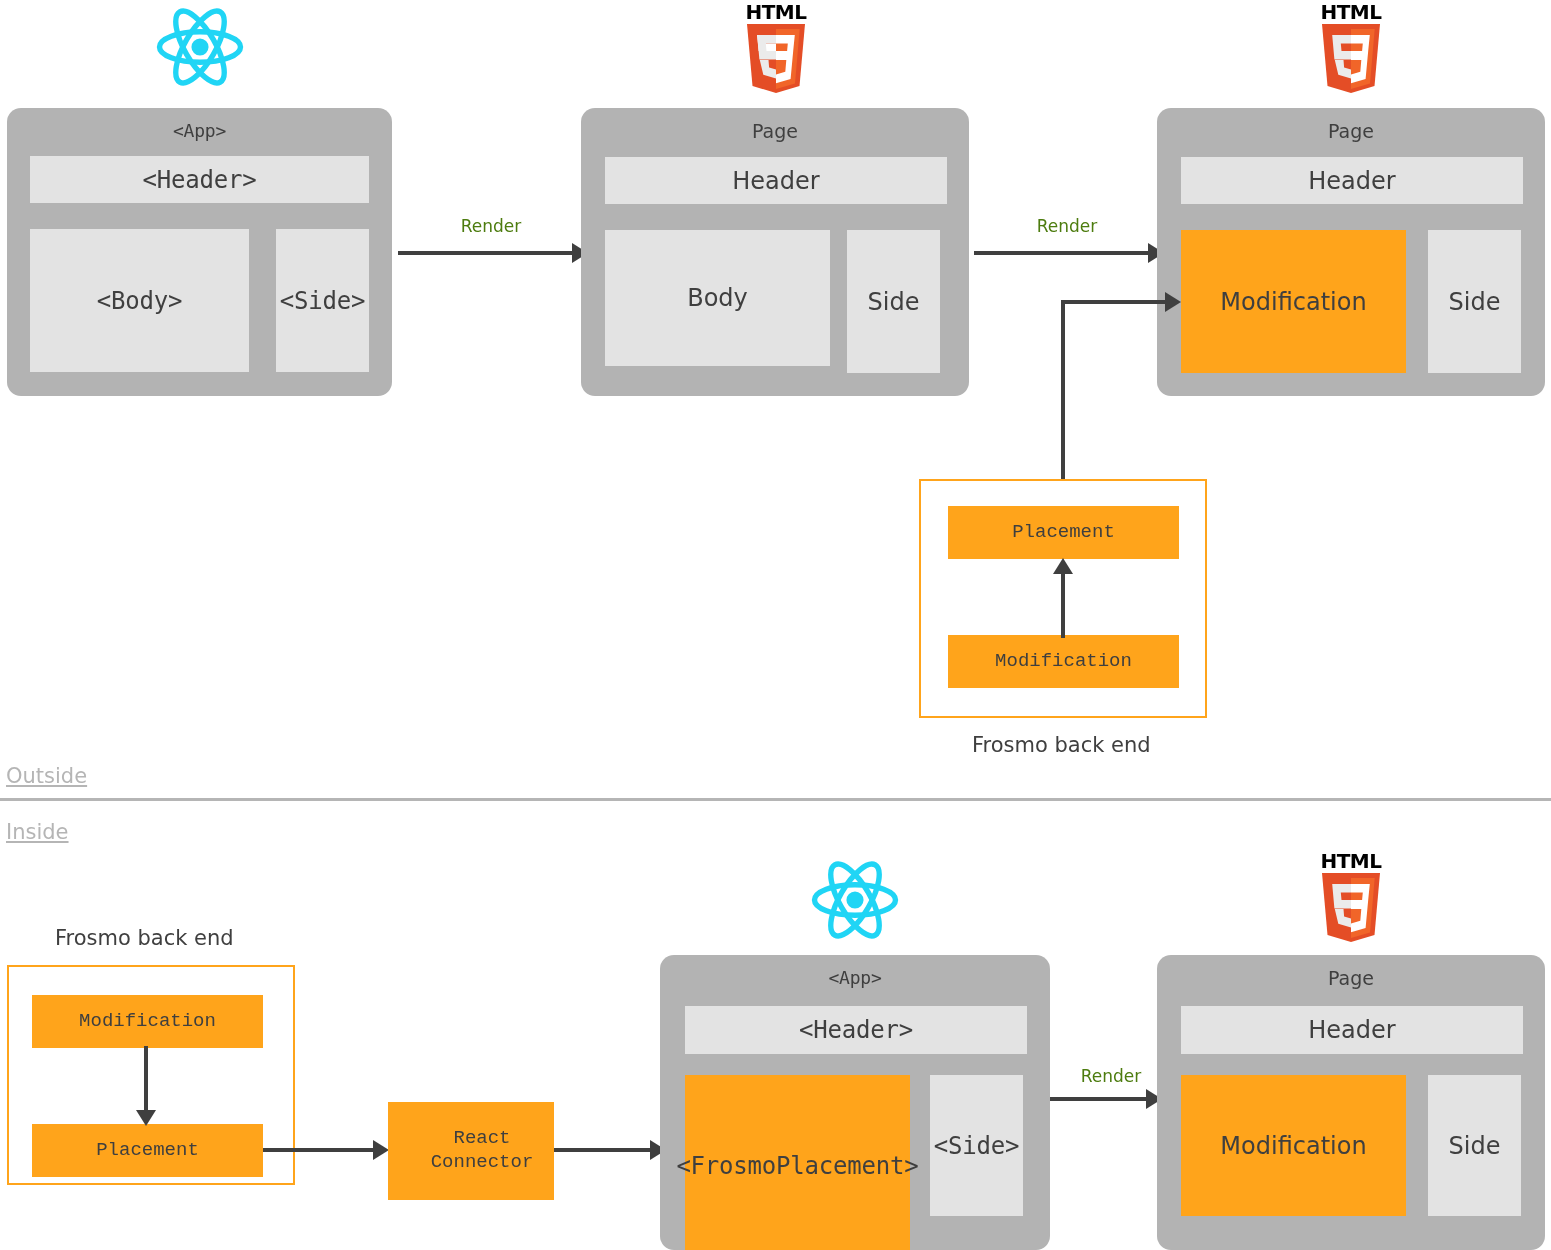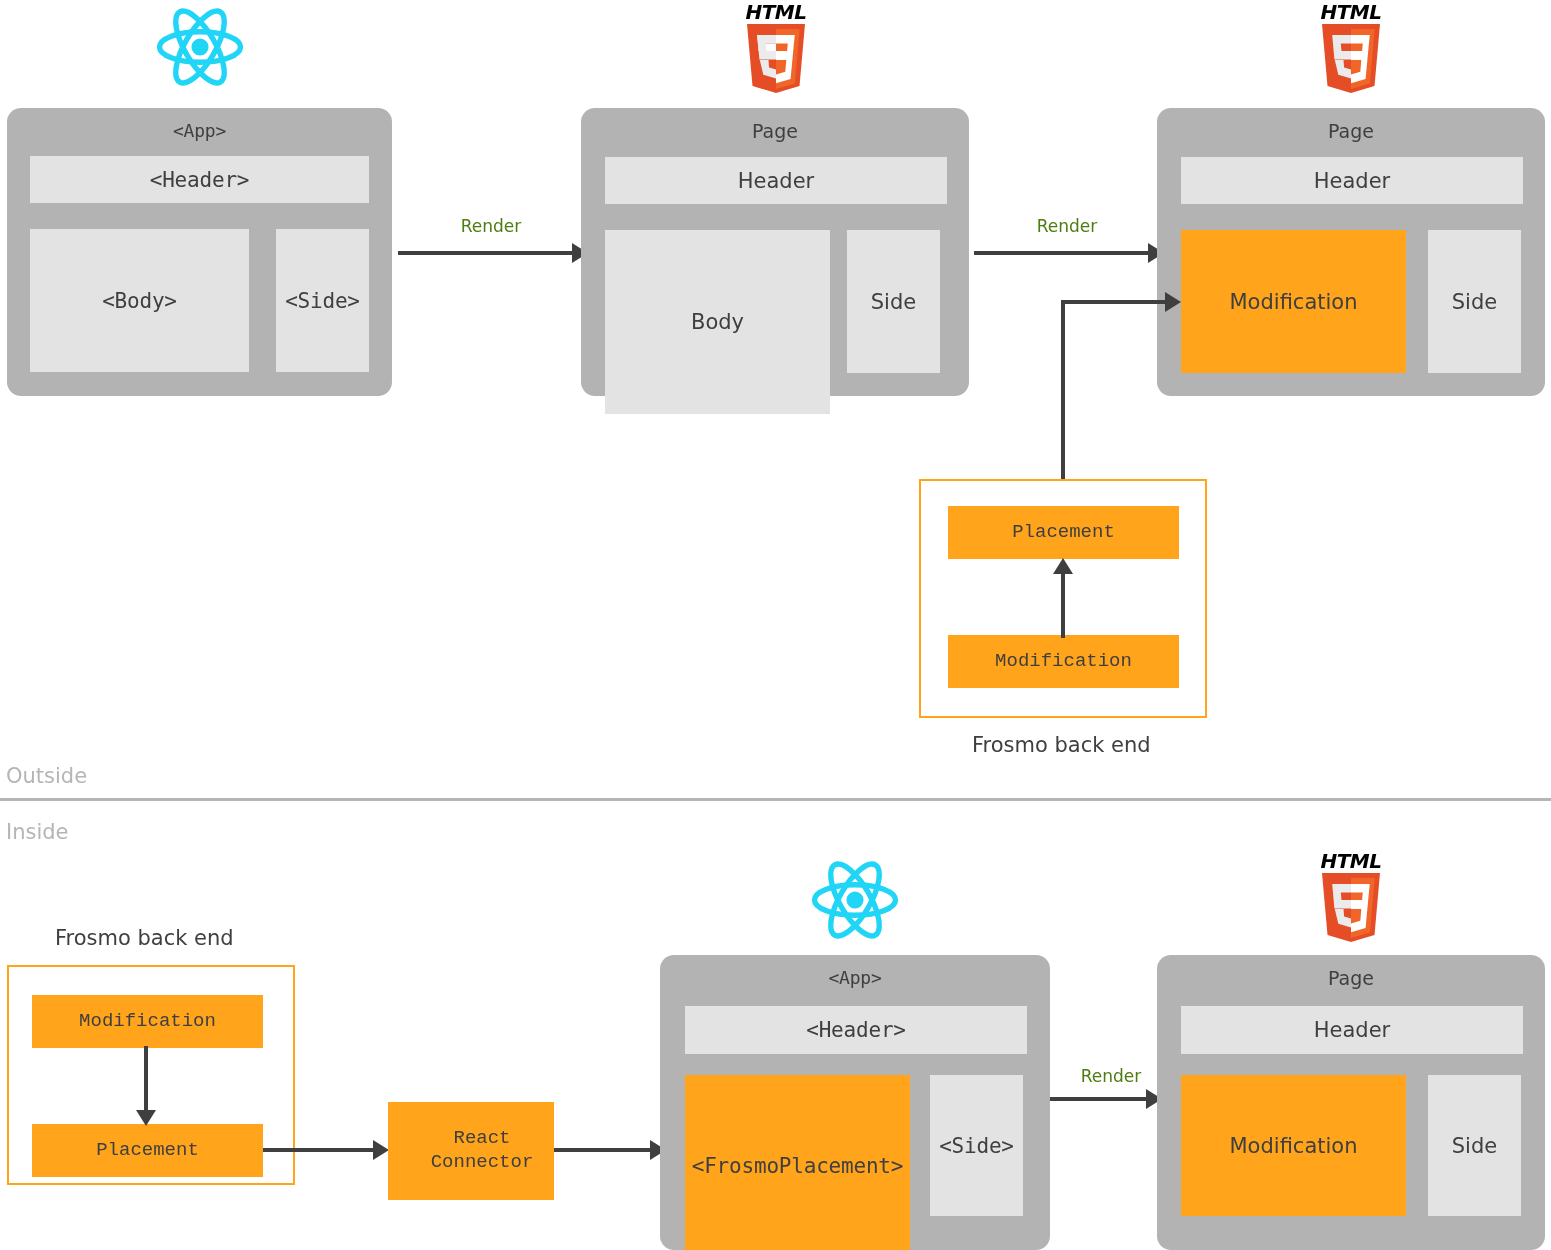--- a/index.html
+++ b/index.html
@@ -32,21 +32,21 @@
     line-height: 1.2;
   }
   .mono { font-family: "DejaVu Sans Mono", monospace; font-size: 18px; letter-spacing: -0.2px; }
 
   .slot {
     position: absolute;
     background: #e3e3e3;
     display: flex;
     align-items: center;
     justify-content: center;
-    font-size: 21px;
+    font-size: 24px;
     color: #3f3f3f;
     text-align: center;
     box-sizing: border-box;
   }
   .slot.orange { background: #ffa41b; }
 
   
   .frosmo-box {
     position: absolute;
     border: 2px solid #ffa41b;
@@ -89,25 +89,26 @@
     position: absolute;
     left: 0;
     width: 1551px;
     height: 3px;
     background: #b5b5b5;
   }
   .divider-label {
     position: absolute;
     font-size: 21px;
     color: #b5b5b5;
+    text-decoration: underline;
   }
 
   
   .logo { position: absolute; }
-  .html5-wrap { position: absolute; width: 86px; height: 92px; font-style: italic; }
+  .html5-wrap { position: absolute; width: 86px; height: 92px; }
   .html5-word {
     position: absolute;
     top: 0; left: 0; width: 86px;
     text-align: center;
     font-family: "DejaVu Sans", sans-serif;
     font-weight: bold;
     font-size: 20px;
     letter-spacing: -0.5px;
     color: #000000;
     line-height: 1;
@@ -146,21 +147,21 @@
     <path d="M43 33 L24 33 L25.6 49 L43 49 L43 41.5 L33 41.5 L32.4 40.5 L43 40.5 Z" fill="#ffffff"></path>
     <path d="M24.2 33 L43 33 L43 41.5 L32.8 41.5 L33.5 49 L43 49 L43 57.5 L26.4 57.5 Z" fill="#ebebeb"></path>
     <path d="M43 33 L61.8 33 L60.2 49 L57.6 77 L43 81.2 L43 72.5 L52.3 69.8 L53.3 58 L43 58 L43 49 L54.1 49 L54.8 41.5 L43 41.5 Z" fill="#ffffff"></path>
     <path d="M26.8 58 L35.5 58 L36.1 65.5 L43 67.5 L43 76.4 L30.3 72.8 Z" fill="#ebebeb"></path>
   </svg>
 </div>
 
 <div class="panel abs" style="left:581px; top:108px; width:388px; height:288px;">
   <div class="panel-title">Page</div>
   <div class="slot" style="left:24px; top:49px; width:342px; height:47px;">Header</div>
-  <div class="slot" style="left:24px; top:122px; width:225px; height:184px;">Body</div>
+  <div class="slot" style="left:24px; top:122px; width:225px; height:136px;">Body</div>
   <div class="slot" style="left:266px; top:122px; width:93px; height:143px;">Side</div>
 </div>
 
 <div class="arrow-label" style="left:974px; top:216px; width:186px;">Render</div>
 <svg class="connector" style="left:972px; top:240px; width:192px; height:28px;">
   <line class="ln" x1="2" y1="13" x2="176" y2="13"></line>
   <polygon points="176,3 192,13 176,23" fill="#3f3f3f"></polygon>
 </svg>
 
 <div class="html5-wrap" style="left:1308px; top:2px;">

